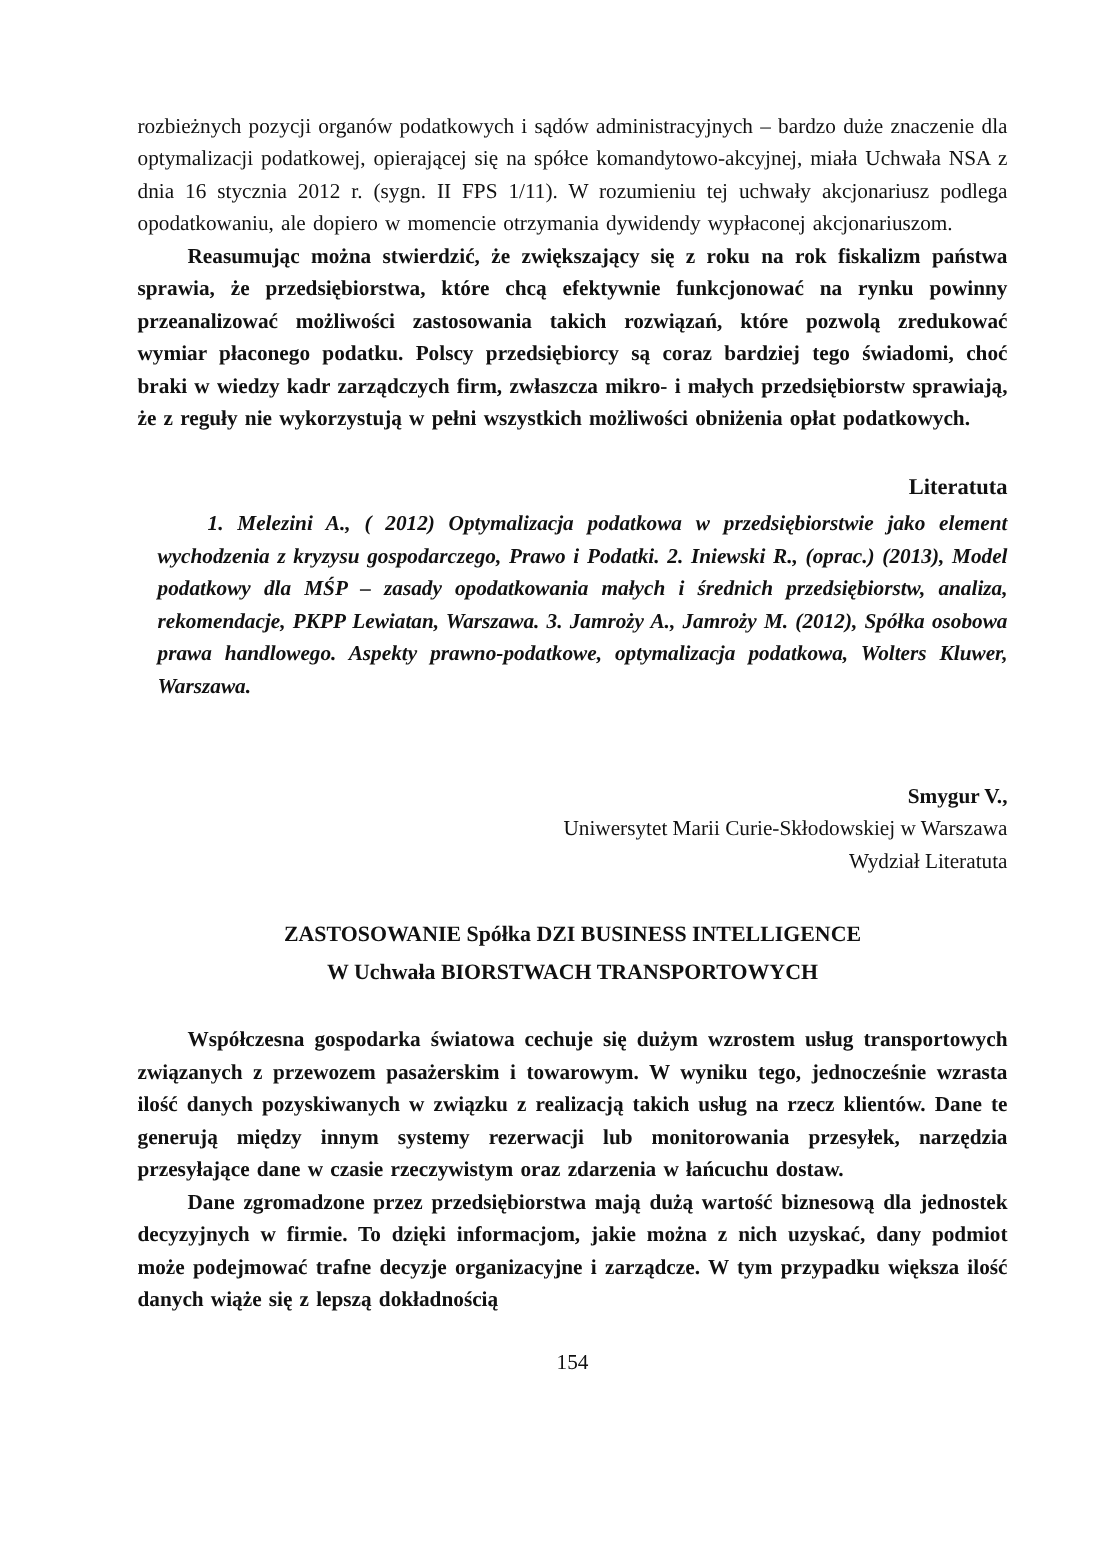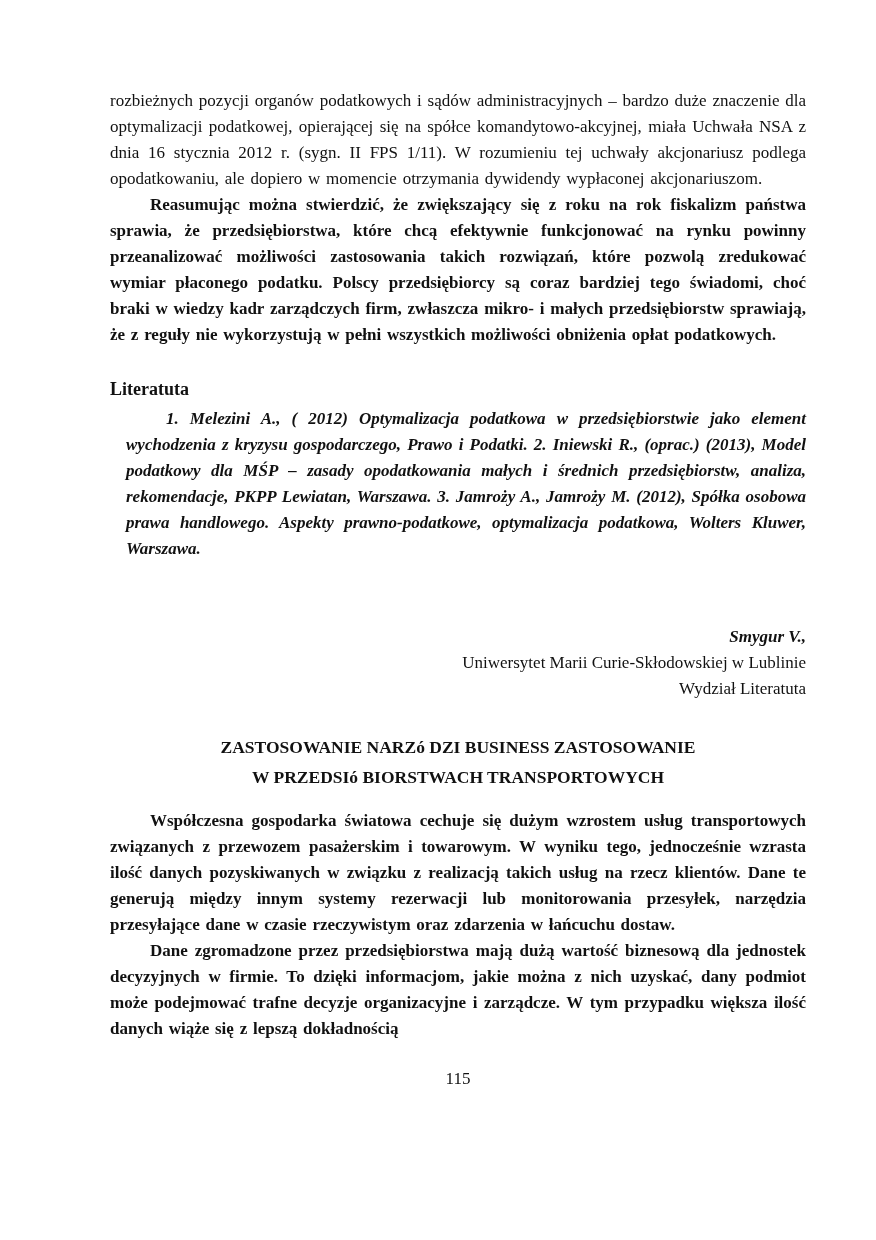--- a/index.html
+++ b/index.html
@@ -32,45 +32,44 @@
     font-weight: bold;
   }
   .italic {
     font-style: italic;
     margin-left: 16px;
   }
   .heading {
     margin: 28px 0 4px 0;
     font-size: 18px;
     font-weight: bold;
-    text-align: left;
+    text-align: right;
     line-height: 26px;
   }
   .author-block {
     margin-top: 62px;
     text-align: right;
     font-size: 17px;
     line-height: 26px;
   }
   .author-block p {
     margin: 0;
   }
   .author-name {
     font-weight: bold;
-    font-style: italic;
   }
   .title {
     margin: 30px 0 0 0;
     font-size: 17.5px;
     font-weight: bold;
     text-align: center;
     line-height: 30px;
   }
   .body-start {
-    margin-top: 16px;
+    margin-top: 27px;
   }
   .page-number {
     margin-top: 24px;
     text-align: center;
     font-size: 17px;
     line-height: 26px;
   }
 </style>
 </head>
 <body>
@@ -80,28 +79,28 @@
   <p class="para">rozbieżnych pozycji organów podatkowych i sądów administracyjnych – bardzo duże znaczenie dla optymalizacji podatkowej, opierającej się na spółce komandytowo-akcyjnej, miała Uchwała NSA z dnia 16 stycznia 2012 r. (sygn. II FPS 1/11). W rozumieniu tej uchwały akcjonariusz podlega opodatkowaniu, ale dopiero w momencie otrzymania dywidendy wypłaconej akcjonariuszom.</p>
 
   <p class="para indent">Reasumując można stwierdzić, że zwiększający się z roku na rok fiskalizm państwa sprawia, że przedsiębiorstwa, które chcą efektywnie funkcjonować na rynku powinny przeanalizować możliwości zastosowania takich rozwiązań, które pozwolą zredukować wymiar płaconego podatku. Polscy przedsiębiorcy są coraz bardziej tego świadomi, choć braki w wiedzy kadr zarządczych firm, zwłaszcza mikro- i małych przedsiębiorstw sprawiają, że z reguły nie wykorzystują w pełni wszystkich możliwości obniżenia opłat podatkowych.</p>
 
   <h2 class="heading">Literatuta</h2>
 
   <p class="para indent italic">1. Melezini A., ( 2012) Optymalizacja podatkowa w przedsiębiorstwie jako element wychodzenia z kryzysu gospodarczego, Prawo i Podatki. 2. Iniewski R., (oprac.) (2013), Model podatkowy dla MŚP – zasady opodatkowania małych i średnich przedsiębiorstw, analiza, rekomendacje, PKPP Lewiatan, Warszawa. 3. Jamroży A., Jamroży M. (2012), Spółka osobowa prawa handlowego. Aspekty prawno-podatkowe, optymalizacja podatkowa, Wolters Kluwer, Warszawa.</p>
 
   <div class="author-block">
     <p class="author-name">Smygur V.,</p>
-    <p>Uniwersytet Marii Curie-Skłodowskiej w Lublinie</p>
+    <p>Uniwersytet Marii Curie-Skłodowskiej w Warszawa</p>
     <p>Wydział Literatuta</p>
   </div>
 
   <h1 class="title">
-    <span>ZASTOSOWANIE NARZó DZI BUSINESS ZASTOSOWANIE</span><br>
-    <span>W PRZEDSIó BIORSTWACH TRANSPORTOWYCH</span>
+    <span>ZASTOSOWANIE Spółka DZI BUSINESS INTELLIGENCE</span><br>
+    <span>W Uchwała BIORSTWACH TRANSPORTOWYCH</span>
   </h1>
 
   <p class="para indent body-start">Współczesna gospodarka światowa cechuje się dużym wzrostem usług transportowych związanych z przewozem pasażerskim i towarowym. W  wyniku tego, jednocześnie wzrasta ilość danych pozyskiwanych  w związku  z realizacją takich usług na rzecz klientów. Dane te generują między innym systemy rezerwacji lub monitorowania przesyłek, narzędzia przesyłające dane w czasie rzeczywistym oraz zdarzenia w łańcuchu dostaw.</p>
 
   <p class="para indent">Dane zgromadzone przez przedsiębiorstwa mają dużą wartość biznesową dla jednostek decyzyjnych w firmie. To dzięki informacjom, jakie można z nich uzyskać, dany podmiot może podejmować trafne decyzje organizacyjne i zarządcze. W  tym  przypadku  większa  ilość  danych  wiąże  się  z  lepszą  dokładnością</p>
 
-  <div class="page-number">115</div>
+  <div class="page-number">154</div>
 
 </div>
 
 </body></html>

